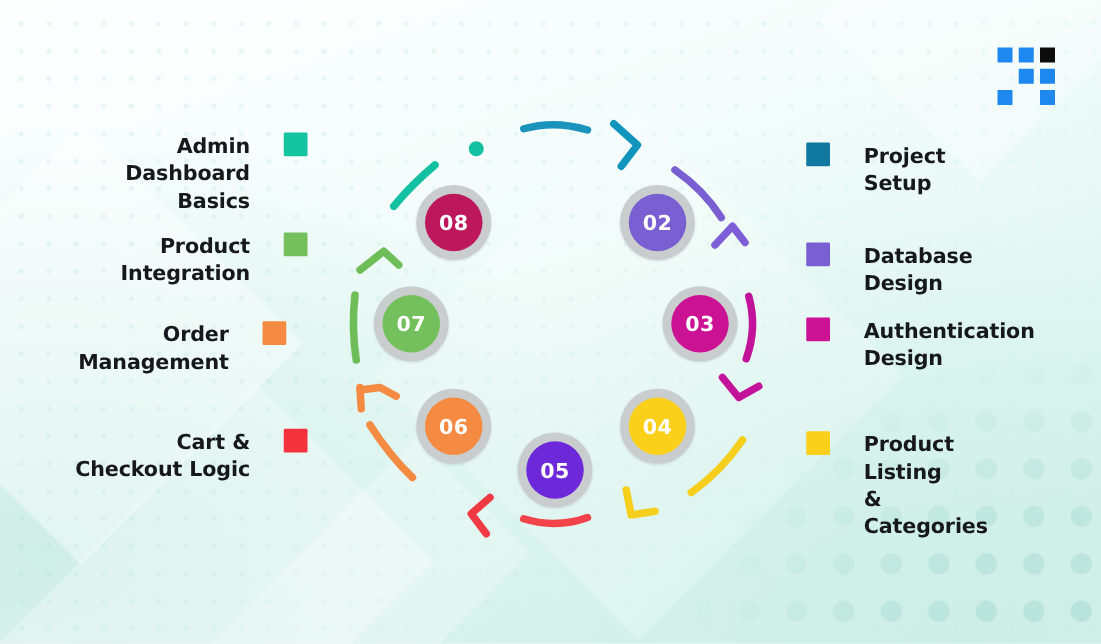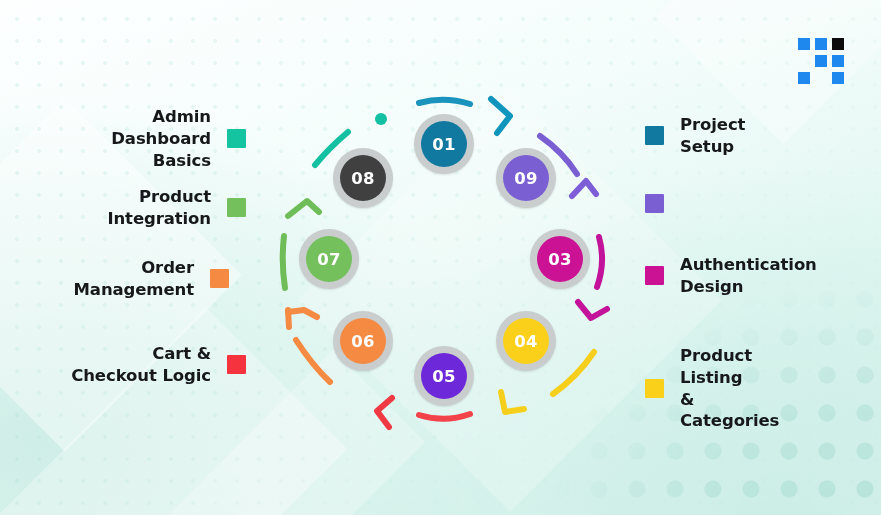--- a/index.html
+++ b/index.html
@@ -63,22 +63,21 @@
     grid-template-rows: repeat(3, 12px);
     gap: 5px;
   }
   .dot-logo i { display: block; width: 12px; height: 12px; }
 
   
   .legend { position: absolute; }
   .legend-item {
     position: absolute;
     display: flex;
-    align-items: center;
-    gap: 16px;
+    gap: 27px;
   }
   .legend-left  { flex-direction: row; }
   .legend-left .legend-label { text-align: right; }
   .legend-right .legend-label { text-align: left; }
   .legend-label {
     font-size: 16.5px;
     font-weight: 700;
     color: #16181b;
     line-height: 1.32;
     white-space: pre-line;
@@ -211,43 +210,41 @@
 
   <div class="legend legend-right-col">
 
     <div class="legend-item legend-right" style="left:645px; top:114px;">
       <span class="swatch" style="background:#1178a0"></span>
       <div class="legend-label">Project Setup</div>
     </div>
 
     <div class="legend-item legend-right" style="left:645px; top:194px;">
       <span class="swatch" style="background:#7a5fd3"></span>
+      <div class="legend-label">Database Design</div>
     </div>
 
     <div class="legend-item legend-right" style="left:645px; top:254px;">
       <span class="swatch" style="background:#cc1294"></span>
       <div class="legend-label">Authentication
 Design</div>
     </div>
 
     <div class="legend-item legend-right" style="left:645px; top:345px;">
       <span class="swatch" style="background:#fbd01b"></span>
       <div class="legend-label">Product Listing
 &amp; Categories</div>
     </div>
   </div>
 
   <div class="wheel">
 
-    <div class="node" style="left:176px; top:58px;">
-      <div class="inner" style="background:#1178a0;">01</div>
-    </div>
 
     <div class="node" style="left:258px; top:92px;">
-      <div class="inner" style="background:#7a5fd3;">09</div>
+      <div class="inner" style="background:#7a5fd3;">02</div>
     </div>
 
     <div class="node" style="left:292px; top:173px;">
       <div class="inner" style="background:#cc1294;">03</div>
     </div>
 
     <div class="node" style="left:258px; top:255px;">
       <div class="inner" style="background:#fbd01b;">04</div>
     </div>
 
@@ -257,17 +254,17 @@
 
     <div class="node" style="left:95px; top:255px;">
       <div class="inner" style="background:#f58a42;">06</div>
     </div>
 
     <div class="node" style="left:61px; top:173px;">
       <div class="inner" style="background:#74c05c;">07</div>
     </div>
 
     <div class="node" style="left:95px; top:92px;">
-      <div class="inner" style="background:#404040;">08</div>
+      <div class="inner" style="background:#be185d;">08</div>
     </div>
   </div>
 
 </div>
 
 </body></html>

